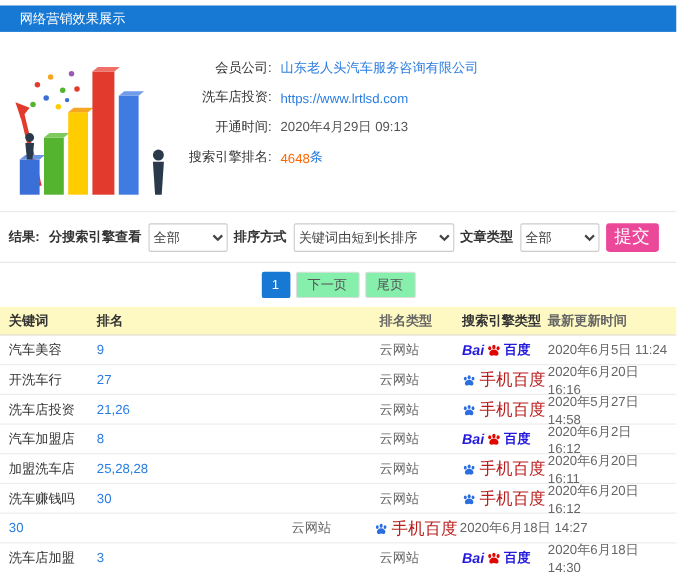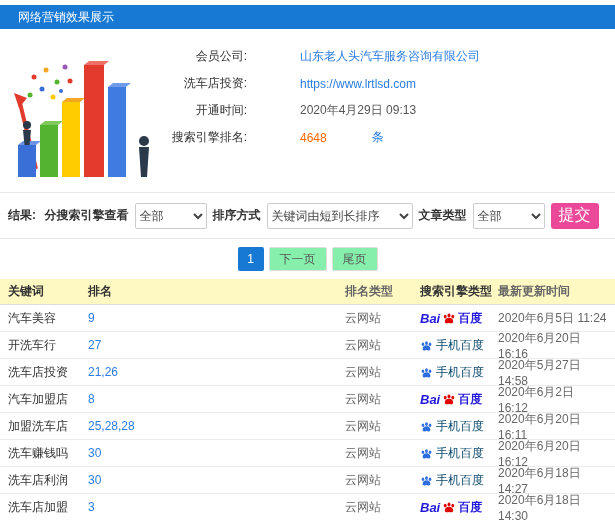--- a/index.html
+++ b/index.html
@@ -8,21 +8,21 @@
   .page { padding-top:5px; }
 
   
   .topbar { height:24px; background:#1779d3; color:#fff; display:flex;
     align-items:center; padding:0 18px; font-size:12px; }
 
   
   .summary { display:flex; height:164px; border-bottom:1px solid #e6e6e6; }
   .chart-box { width:165px; display:flex; align-items:center; justify-content:center; }
   .info { flex:1; padding-top:14px; }
-  .info-row { display:flex; align-items:center; height:27px;gap:45px; }
+  .info-row { display:flex; align-items:flex-end; height:27px; }
   .info-label { width:82px; text-align:right; color:#333; flex:0 0 82px; }
   .info-value { margin-left:8px; color:#555; }
   .info-link { margin-left:8px; color:#2a7de0; text-decoration:none; cursor:pointer; }
   .rank-count { margin-left:8px; color:#ff6600; }
   .rank-unit { color:#2a7de0; }
 
   
   .filterbar { height:46px; display:flex; align-items:center; padding:0 8px;
     border-bottom:1px solid #e6e6e6; background:#fff; }
   .result-label { font-weight:bold; color:#333; }
@@ -50,21 +50,21 @@
   .trow { height:27px; border-bottom:1px solid #ececec; }
   .c-keyword { width:80px; flex:0 0 80px; color:#333; }
   .c-rank { width:257px; flex:0 0 257px; }
   .c-ranktype { width:75px; flex:0 0 75px; color:#666; }
   .c-engine { width:78px; flex:0 0 78px; display:flex; align-items:center; gap:2px; }
   .c-time { flex:1; color:#666; }
   .rank-link { color:#2a7de0; text-decoration:none; cursor:pointer; }
 
   .bd-bai { color:#2319dc; font-weight:bold; font-style:italic; font-size:13px; }
   .bd-cn { color:#2319dc; font-weight:bold; font-size:12px; }
-  .mb-text { color:#0c4a6e; font-size:12px; margin-left:1px; }
+  .mb-text { color:#b91c1c; font-size:15px; margin-left:1px; }
 </style>
 </head>
 <body>
 
 <div class="page">
 
   <div class="topbar">
     <span>网络营销效果展示</span>
   </div>
 
@@ -244,21 +244,20 @@
               <ellipse cx="5.5" cy="9.5" rx="2.4" ry="3.2" fill="#2c6de0"></ellipse>
               <ellipse cx="12" cy="7.5" rx="2.6" ry="3.4" fill="#2c6de0"></ellipse>
               <ellipse cx="18.5" cy="9.5" rx="2.4" ry="3.2" fill="#2c6de0"></ellipse>
               <path d="M12 11.5c-4.2 0-7.2 3-7.2 6.3 0 2 1.6 3.4 3.6 3.4 1.4 0 2.4-.8 3.6-.8s2.2.8 3.6.8c2 0 3.6-1.4 3.6-3.4 0-3.3-3-6.3-7.2-6.3z" fill="#2c6de0"></path>
             </svg>
             <span class="mb-text">手机百度</span>
           </span>
     <span class="c-time">2020年6月20日 16:12</span>
   </div>
         <div class="trow">
-    <span class="c-keyword">洗车店利润</span>
     <span class="c-rank"><a class="rank-link">30</a></span>
     <span class="c-ranktype">云网站</span>
     <span class="c-engine">
             <svg width="13" height="13" viewBox="0 0 24 24" style="vertical-align:-2px">
               <ellipse cx="5.5" cy="9.5" rx="2.4" ry="3.2" fill="#2c6de0"></ellipse>
               <ellipse cx="12" cy="7.5" rx="2.6" ry="3.4" fill="#2c6de0"></ellipse>
               <ellipse cx="18.5" cy="9.5" rx="2.4" ry="3.2" fill="#2c6de0"></ellipse>
               <path d="M12 11.5c-4.2 0-7.2 3-7.2 6.3 0 2 1.6 3.4 3.6 3.4 1.4 0 2.4-.8 3.6-.8s2.2.8 3.6.8c2 0 3.6-1.4 3.6-3.4 0-3.3-3-6.3-7.2-6.3z" fill="#2c6de0"></path>
             </svg>
             <span class="mb-text">手机百度</span>

